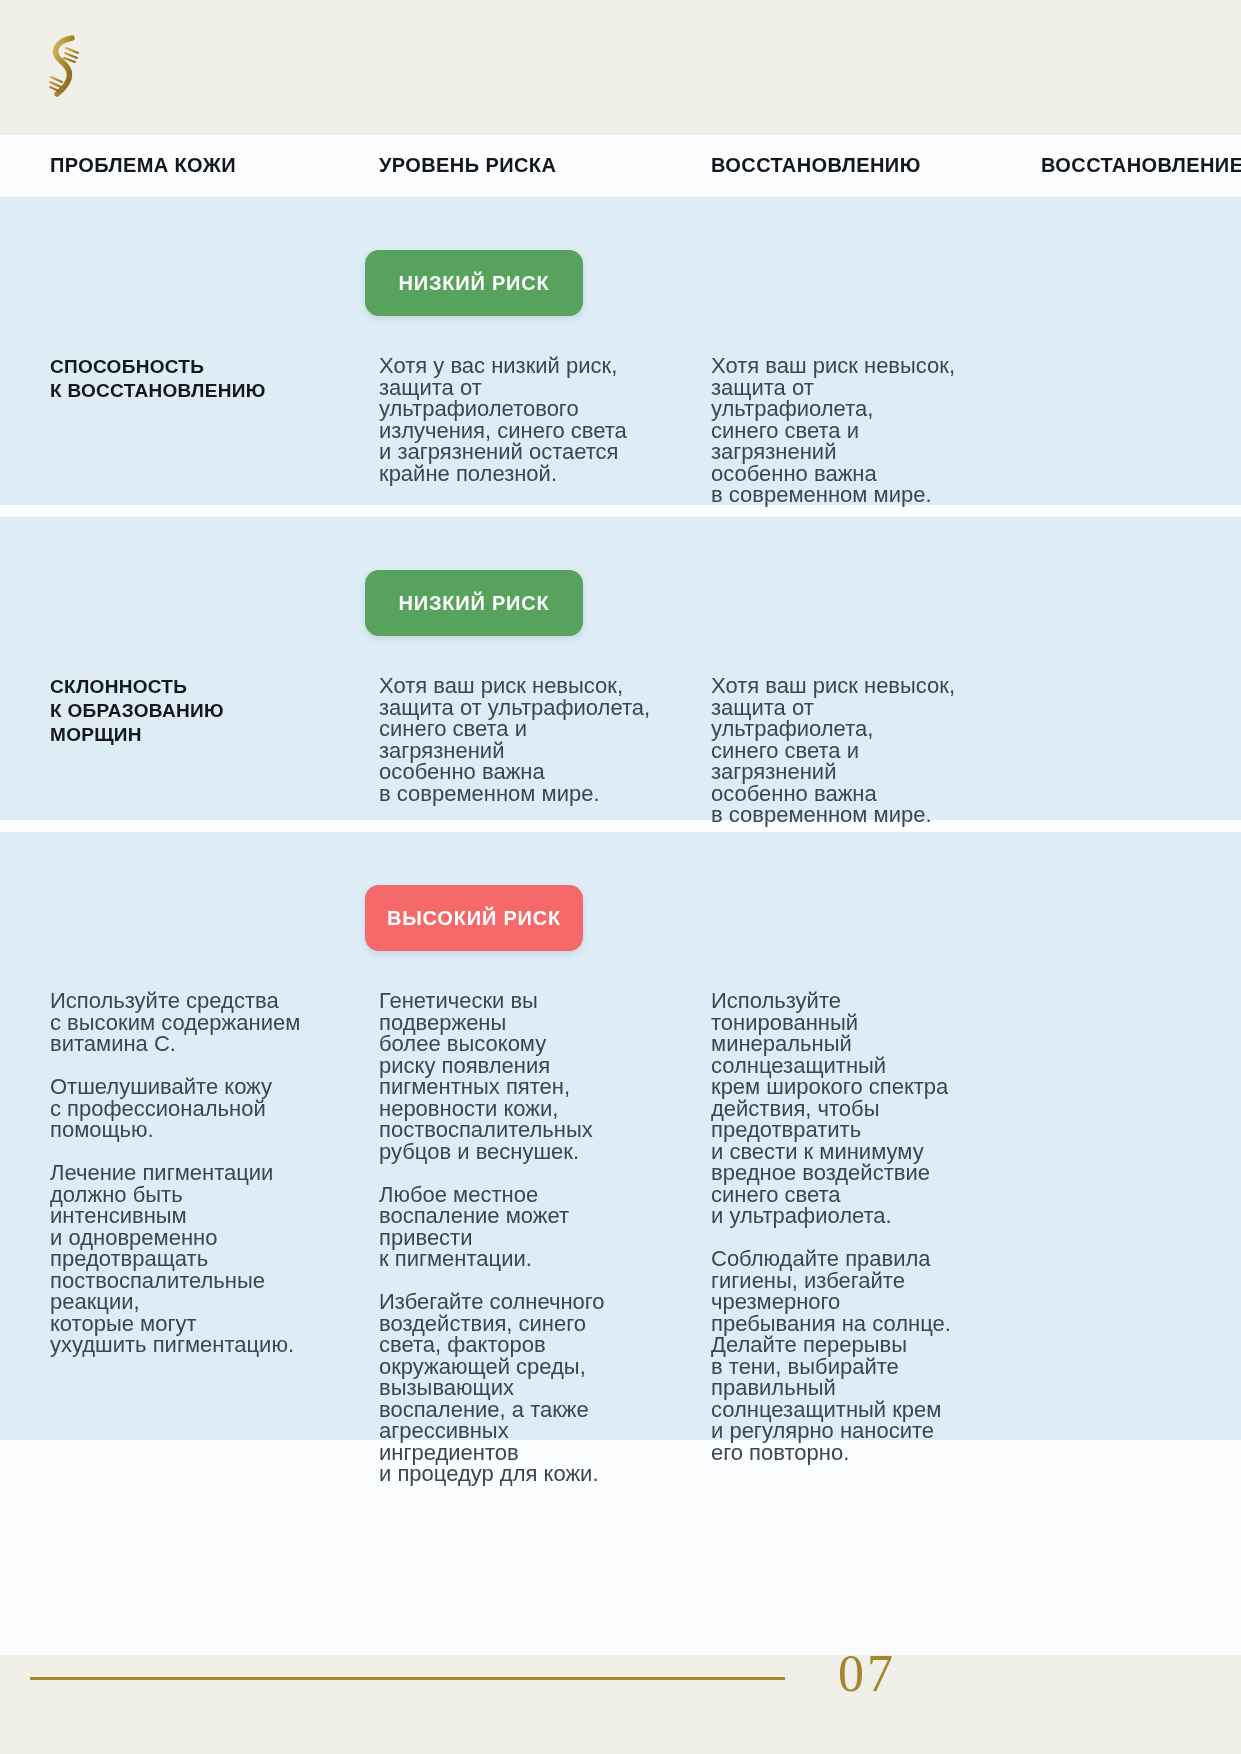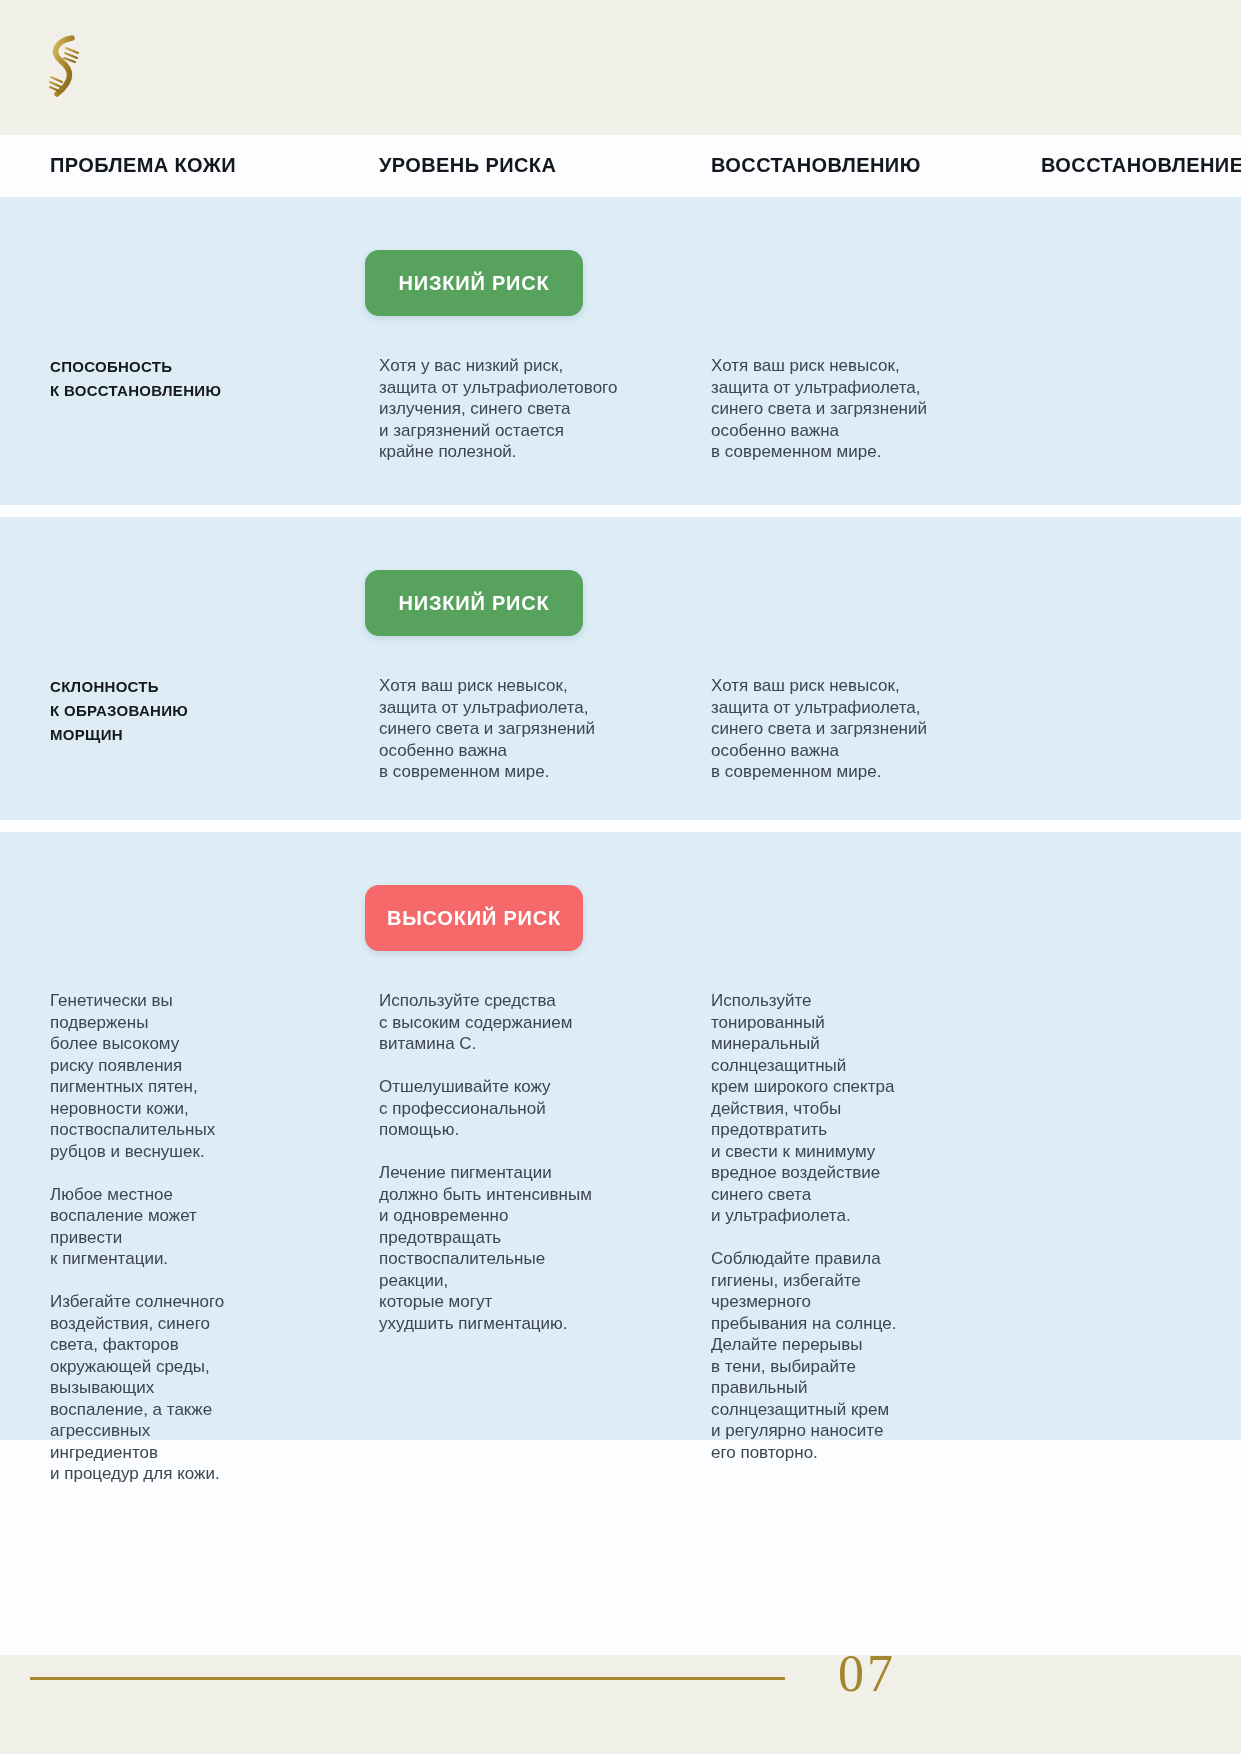--- a/index.html
+++ b/index.html
@@ -52,25 +52,25 @@
   .badge{
     width:218px;height:66px;margin-left:-14px;
     border-radius:14px;
     display:flex;align-items:center;justify-content:center;
     color:#ffffff;font-size:20px;font-weight:700;letter-spacing:0.8px;
     box-shadow:0 3px 6px rgba(90,120,140,0.18);
     white-space:nowrap;
   }
   .content-row{margin-top:39px;}
   .label-cell{
-    font-size:15px;line-height:24px;font-weight:700;color:#15181c;
+    font-size:19px;line-height:24px;font-weight:700;color:#15181c;
     letter-spacing:0.3px;white-space:pre-line;padding-right:20px;
   }
   .cell{
-    font-size:17px;line-height:21.5px;color:#3d4551;
+    font-size:22px;line-height:21.5px;color:#3d4551;
     white-space:pre-line;padding-right:28px;
   }
 
   
   .footer-line{
     position:absolute;left:30px;top:1677px;width:755px;height:3px;
   }
   .page-number{
     position:absolute;left:810px;top:1650px;
     font-family:"Liberation Serif","DejaVu Serif",serif;
@@ -164,20 +164,36 @@
     <section class="card card-3" style="background: rgb(221, 236, 245);">
       <div class="grid">
         <div></div>
         <div>
           <div class="badge" style="background: rgb(245, 105, 107);">ВЫСОКИЙ РИСК</div>
         </div>
         <div></div>
           <div></div>
       </div>
       <div class="grid content-row">
+        <div class="cell">Используйте средства
+с высоким содержанием
+витамина C.
+
+Отшелушивайте кожу
+с профессиональной
+помощью.
+
+Лечение пигментации
+должно быть интенсивным
+и одновременно
+предотвращать
+поствоспалительные
+реакции,
+которые могут
+ухудшить пигментацию.</div>
         <div class="cell">Генетически вы
 подвержены
 более высокому
 риску появления
 пигментных пятен,
 неровности кожи,
 поствоспалительных
 рубцов и веснушек.
 
 Любое местное
@@ -187,36 +203,20 @@
 
 Избегайте солнечного
 воздействия, синего
 света, факторов
 окружающей среды,
 вызывающих
 воспаление, а также
 агрессивных
 ингредиентов
 и процедур для кожи.</div>
-        <div class="cell">Используйте средства
-с высоким содержанием
-витамина C.
-
-Отшелушивайте кожу
-с профессиональной
-помощью.
-
-Лечение пигментации
-должно быть интенсивным
-и одновременно
-предотвращать
-поствоспалительные
-реакции,
-которые могут
-ухудшить пигментацию.</div>
         <div class="cell">Используйте
 тонированный
 минеральный
 солнцезащитный
 крем широкого спектра
 действия, чтобы
 предотвратить
 и свести к минимуму
 вредное воздействие
 синего света

